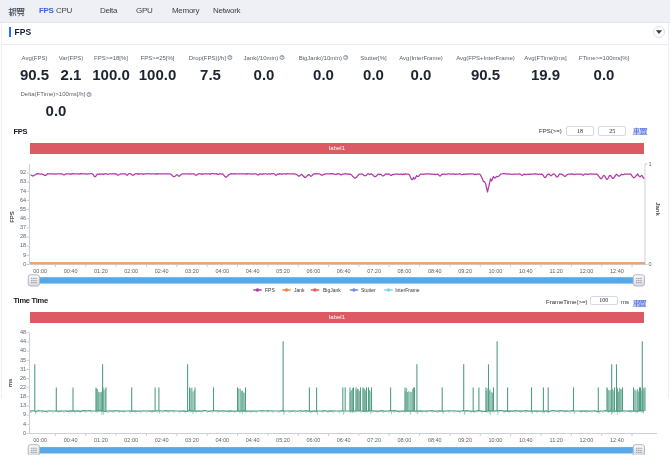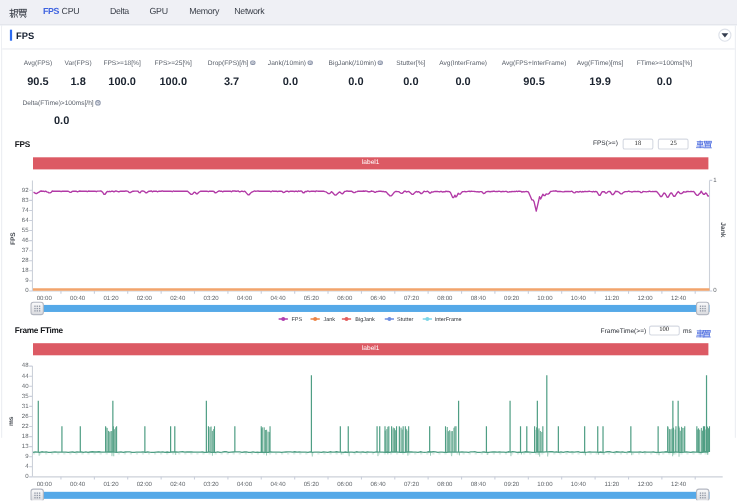--- a/index.html
+++ b/index.html
@@ -8,21 +8,21 @@
 .tabs{position:absolute;left:0;top:0;width:670px;height:22.5px;background:#eff0f5;border-bottom:1px solid #e2e4ea}
 .tab{position:absolute;top:6px;font-size:8px;line-height:9px;letter-spacing:-0.3px;color:#3a3f49}
 .tab.act{color:#3e63e0;font-weight:700}
 .hdr{position:absolute;left:2px;top:23.5px;width:666px;height:21px;border-bottom:1px solid #e9ebf0;background:#fff}
 .hbar{position:absolute;left:7.3px;top:3.8px;width:2px;height:9.5px;background:#2d6bf0}
 .htxt{position:absolute;left:12.6px;top:3.5px;font-size:8.5px;font-weight:700;color:#141e30}
 .circ{position:absolute;left:652.5px;top:25.5px;width:12.5px;height:12.5px;border:1.2px solid #dde1e9;border-radius:50%;background:#fff}
 
 .stat{position:absolute;top:54.5px;transform:translateX(-50%);text-align:center;white-space:nowrap}
 .sl{font-size:6px;line-height:7px;color:#5b616b}
-.sv{font-size:10px;line-height:11px;font-weight:700;color:#1c2430;margin-top:7.5px}
+.sv{font-size:15px;line-height:11px;font-weight:700;color:#1c2430;margin-top:7.5px}
 .qi{display:inline-block;width:4.8px;height:4.8px;line-height:4.6px;border-radius:50%;border:0.8px solid #8a93a8;background:#fdfdfe;color:#8a93a8;font-size:4.2px;font-weight:700;margin-left:1.5px;vertical-align:0.3px;text-align:center}
 .sec{position:absolute;font-size:7.5px;letter-spacing:-0.25px;font-weight:700;color:#16181c}
 .ctl{position:absolute;font-size:6px;color:#2a2e36;white-space:nowrap}
 .inp{position:absolute;width:28px;height:10px;border:1px solid #d5d9e2;border-radius:2px;font-family:"Liberation Serif",serif;font-size:6px;text-align:center;line-height:8.5px;background:#fff;color:#222}
 .rst{position:absolute;font-size:6px;color:#4a6be0}
 .tk{font-size:5.5px;fill:#5e6368;font-family:"Liberation Sans",sans-serif}
 .lg{font-size:5px;fill:#33373d;font-family:"Liberation Sans",sans-serif}
 .rot{font-size:6px;fill:#4a4f56;font-weight:700;font-family:"Liberation Sans",sans-serif}
 .band{position:absolute;left:30px;width:614px;height:11px;background:#dc5a64;color:#fff;font-size:6px;text-align:center;line-height:11px}
 </style></head><body>
@@ -74,33 +74,33 @@
       <svg width="10" height="10" style="position:absolute;left:0px;top:0px">
         <polygon points="1.9,3.3 8.1,3.3 5,7.1" fill="#333c4e"></polygon>
       </svg>
     </div>
 <div class="stat" style="left:34.5px">
       <div class="sl">Avg(FPS)</div>
       <div class="sv">90.5</div>
     </div>
 <div class="stat" style="left:71px">
       <div class="sl">Var(FPS)</div>
-      <div class="sv">1.8</div>
+      <div class="sv">2.1</div>
     </div>
 <div class="stat" style="left:111px">
       <div class="sl">FPS&gt;=18[%]</div>
       <div class="sv">100.0</div>
     </div>
 <div class="stat" style="left:157.5px">
       <div class="sl">FPS&gt;=25[%]</div>
       <div class="sv">100.0</div>
     </div>
 <div class="stat" style="left:210.5px">
       <div class="sl">Drop(FPS)[/h]<span class="qi">?</span></div>
-      <div class="sv">3.7</div>
+      <div class="sv">7.5</div>
     </div>
 <div class="stat" style="left:264px">
       <div class="sl">Jank(/10min)<span class="qi">?</span></div>
       <div class="sv">0.0</div>
     </div>
 <div class="stat" style="left:323.5px">
       <div class="sl">BigJank(/10min)<span class="qi">?</span></div>
       <div class="sv">0.0</div>
     </div>
 <div class="stat" style="left:373.5px">
@@ -274,21 +274,21 @@
       <circle cx="315" cy="152.0" r="1.8" fill="#e35d5d"></circle>
       <text x="323" y="154.2" class="lg">BigJank</text>
       <line x1="349.8" y1="152.0" x2="358.2" y2="152.0" stroke="#6e8ee0" stroke-width="1.5"></line>
       <circle cx="354" cy="152.0" r="1.8" fill="#6e8ee0"></circle>
       <text x="361" y="154.2" class="lg">Stutter</text>
       <line x1="384.3" y1="152.0" x2="392.7" y2="152.0" stroke="#7cd6e8" stroke-width="1.5"></line>
       <circle cx="388.5" cy="152.0" r="1.8" fill="#7cd6e8"></circle>
       <text x="395.2" y="154.2" class="lg">InterFrame</text>
 </svg>
 
-<div class="sec" style="left:13.4px;top:296.3px">Frame FTime</div>
+<div class="sec" style="left:13.4px;top:296.3px">Time Time</div>
 <div class="ctl" style="left:546px;top:299px">FrameTime(&gt;=)</div>
 <span class="inp" style="left:589.8px;top:296.4px;height:8.8px;line-height:7.5px">100</span>
 <div class="ctl" style="left:620.9px;top:299px">ms</div>
 <span class="rst" style="left:632.9px;top:299.5px"><svg width="6.0" height="6.5" viewBox="0 0 6.0 6.5" style="overflow:visible">
         <g stroke="#4a6be0" stroke-width="0.7" stroke-linecap="round" fill="none">
           <line x1="0.8" y1="0.7" x2="6.2" y2="0.7"></line>
           <line x1="3.5" y1="0" x2="3.5" y2="6.3"></line>
           <line x1="1.3" y1="2" x2="5.7" y2="2"></line>
           <line x1="1.3" y1="3.4" x2="5.7" y2="3.4"></line>
           <line x1="1.3" y1="2" x2="1.3" y2="3.4"></line>

